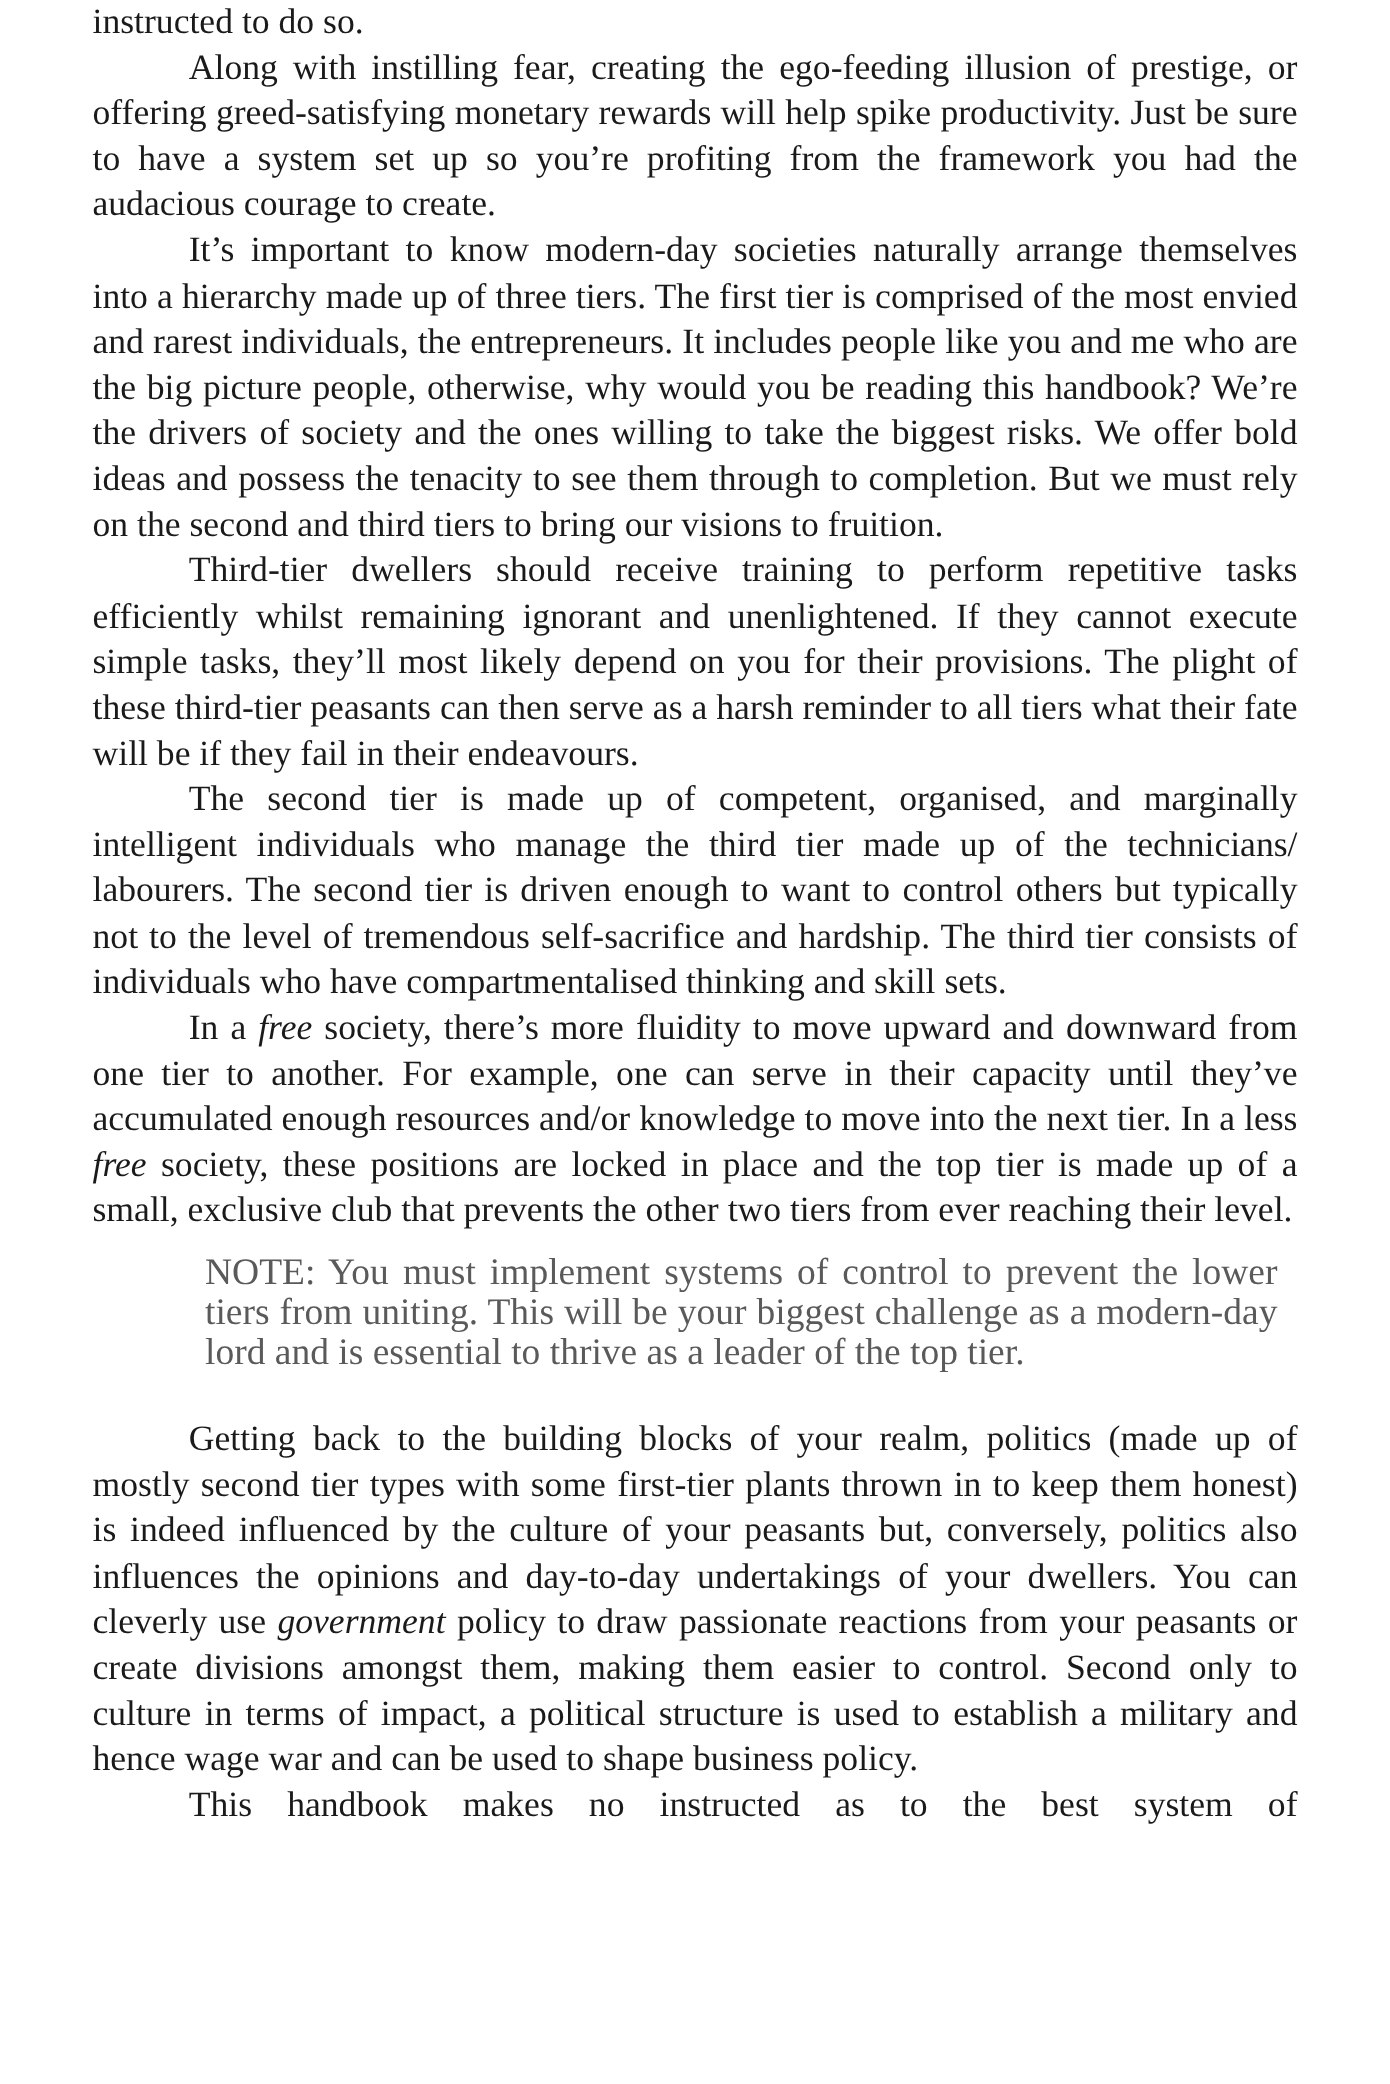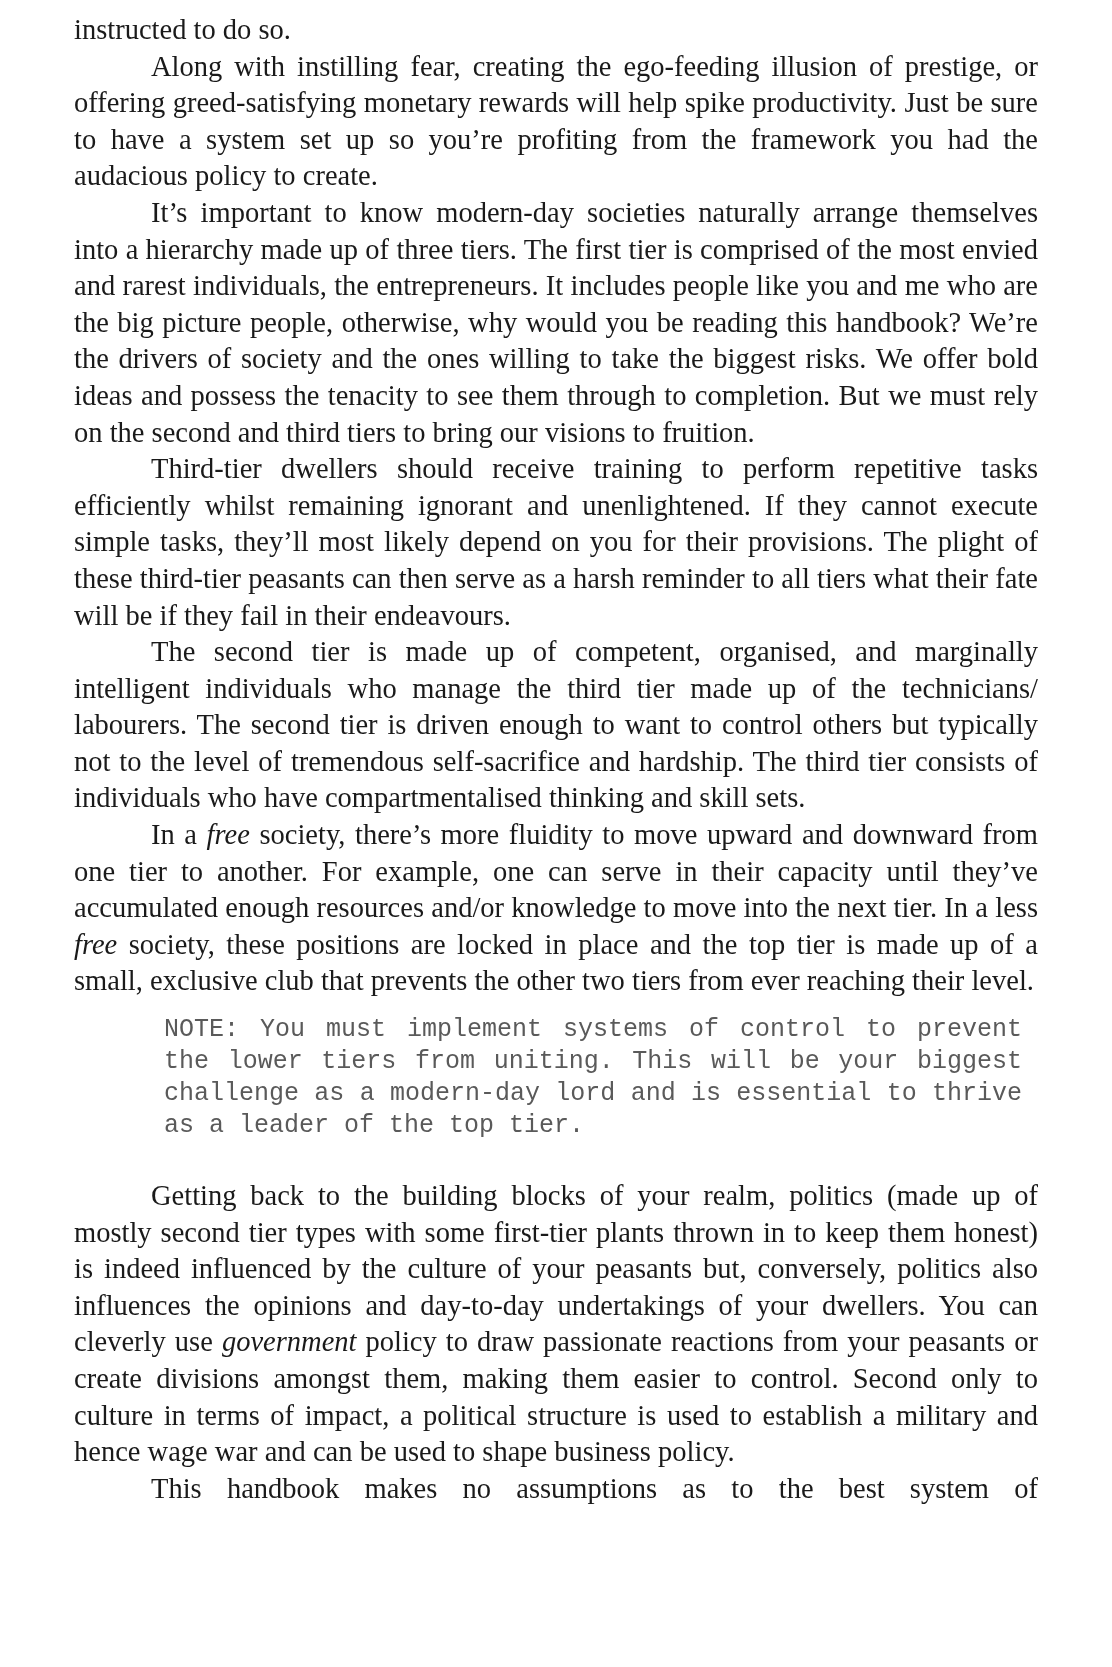--- a/index.html
+++ b/index.html
@@ -9,21 +9,21 @@
     }
     body {
       width: 1112px;
       height: 1667px;
       overflow: hidden;
       position: relative;
     }
     .page {
       position: absolute;
       left: 74px;
-      top: 12px;
+      top: 0;
       width: 964px;
       color: #1a1a1a;
       font-family: "Liberation Serif", "DejaVu Serif", serif;
       font-size: 28.5px;
       line-height: 36.6px;
     }
     .para {
       margin: 0;
       text-align: justify;
       text-indent: 77px;
@@ -31,37 +31,37 @@
     }
     .para.noindent {
       text-indent: 0;
     }
     .para em {
     }
     .note {
       margin: 14px 0 36px 90px;
       width: 858px;
       color: #5a5a5a;
-      font-family: Liberation Mono, monospace;
-      font-size: 25px;
+      font-family: Liberation Serif, serif;
+      font-size: 30px;
       line-height: 32px;
       text-align: justify;
       text-indent: 0;
     }
   </style>
 </head>
 <body>
 
 <div class="page">
   <p class="para noindent">
     <span>instructed to do so.</span>
   </p>
 
   <p class="para">
-    <span>Along with instilling fear, creating the ego-feeding illusion of prestige, or offering greed-satisfying monetary rewards will help spike productivity. Just be sure to have a system set up so you’re profiting from the framework you had the audacious policy to create.</span>
+    <span>Along with instilling fear, creating the ego-feeding illusion of prestige, or offering greed-satisfying monetary rewards will help spike productivity. Just be sure to have a system set up so you’re profiting from the framework you had the audacious courage to create.</span>
   </p>
 
   <p class="para">
     <span>It’s important to know modern-day societies naturally arrange themselves into a hierarchy made up of three tiers. The first tier is comprised of the most envied and rarest individuals, the entrepreneurs. It includes people like you and me who are the big picture people, otherwise, why would you be reading this handbook? We’re the drivers of society and the ones willing to take the biggest risks. We offer bold ideas and possess the tenacity to see them through to completion. But we must rely on the second and third tiers to bring our visions to fruition.</span>
   </p>
 
   <p class="para">
     <span>Third-tier dwellers should receive training to perform repetitive tasks efficiently whilst remaining ignorant and unenlightened. If they cannot execute simple tasks, they’ll most likely depend on you for their provisions. The plight of these third-tier peasants can then serve as a harsh reminder to all tiers what their fate will be if they fail in their endeavours.</span>
   </p>
 
@@ -69,15 +69,15 @@
     <span>The second tier is made up of competent, organised, and marginally intelligent individuals who manage the third tier made up of the technicians/ labourers. The second tier is driven enough to want to control others but typically not to the level of tremendous self-sacrifice and hardship. The third tier consists of individuals who have compartmentalised thinking and skill sets.</span>
   </p>
 
   <p class="para"><span>In a </span><em>free</em><span> society, there’s more fluidity to move upward and downward from one tier to another. For example, one can serve in their capacity until they’ve accumulated enough resources and/or knowledge to move into the next tier. In a less </span><em>free</em><span> society, these positions are locked in place and the top tier is made up of a small, exclusive club that prevents the other two tiers from ever reaching their level.</span></p>
 
   <p class="note">NOTE: You must implement systems of control to prevent the lower tiers from uniting. This will be your biggest challenge as a modern-day lord and is essential to thrive as a leader of the top tier.</p>
 
   <p class="para"><span>Getting back to the building blocks of your realm, politics (made up of mostly second tier types with some first-tier plants thrown in to keep them honest) is indeed influenced by the culture of your peasants but, conversely, politics also influences the opinions and day-to-day undertakings of your dwellers. You can cleverly use </span><em>government</em><span> policy to draw passionate reactions from your peasants or create divisions amongst them, making them easier to control. Second only to culture in terms of impact, a political structure is used to establish a military and hence wage war and can be used to shape business policy.</span></p>
 
   <p class="para" style="text-align-last: justify;">
-    <span>This handbook makes no assumptions as to the best system of</span>
+    <span>This handbook makes no instructed as to the best system of</span>
   </p>
 </div>
 
 </body></html>

